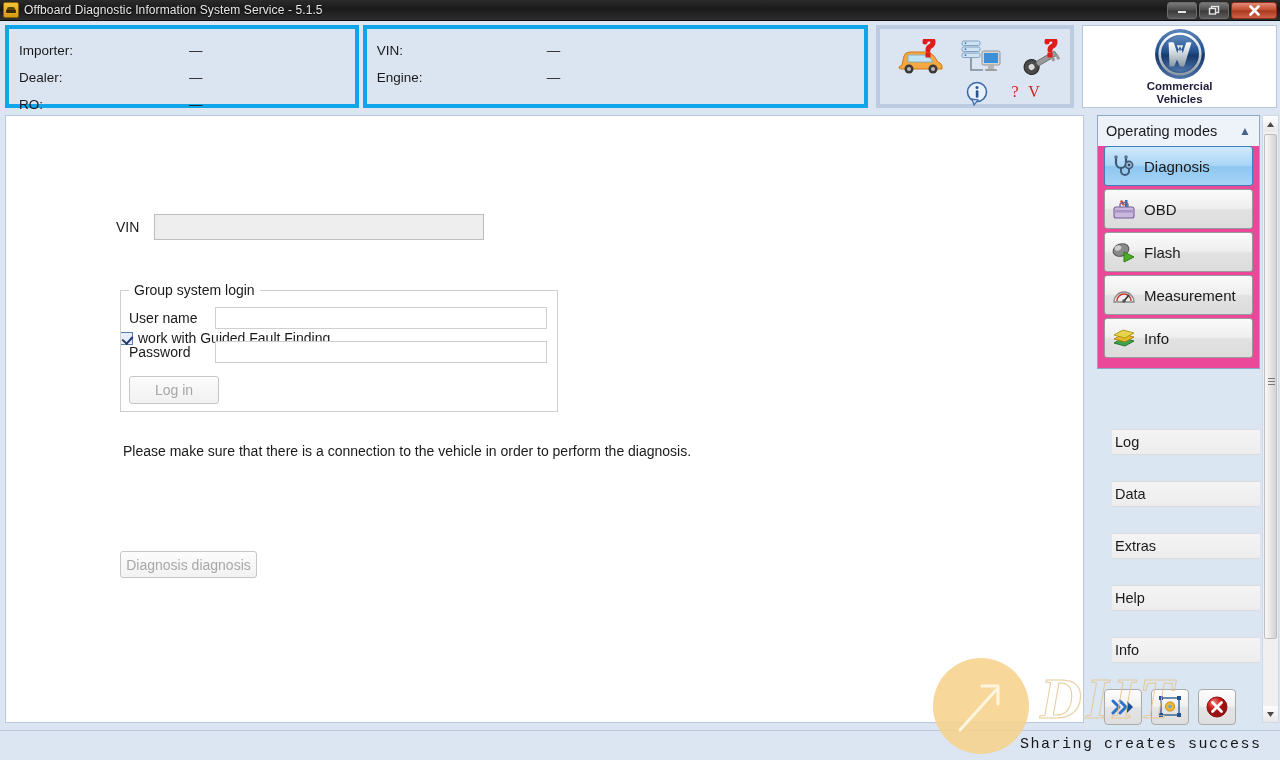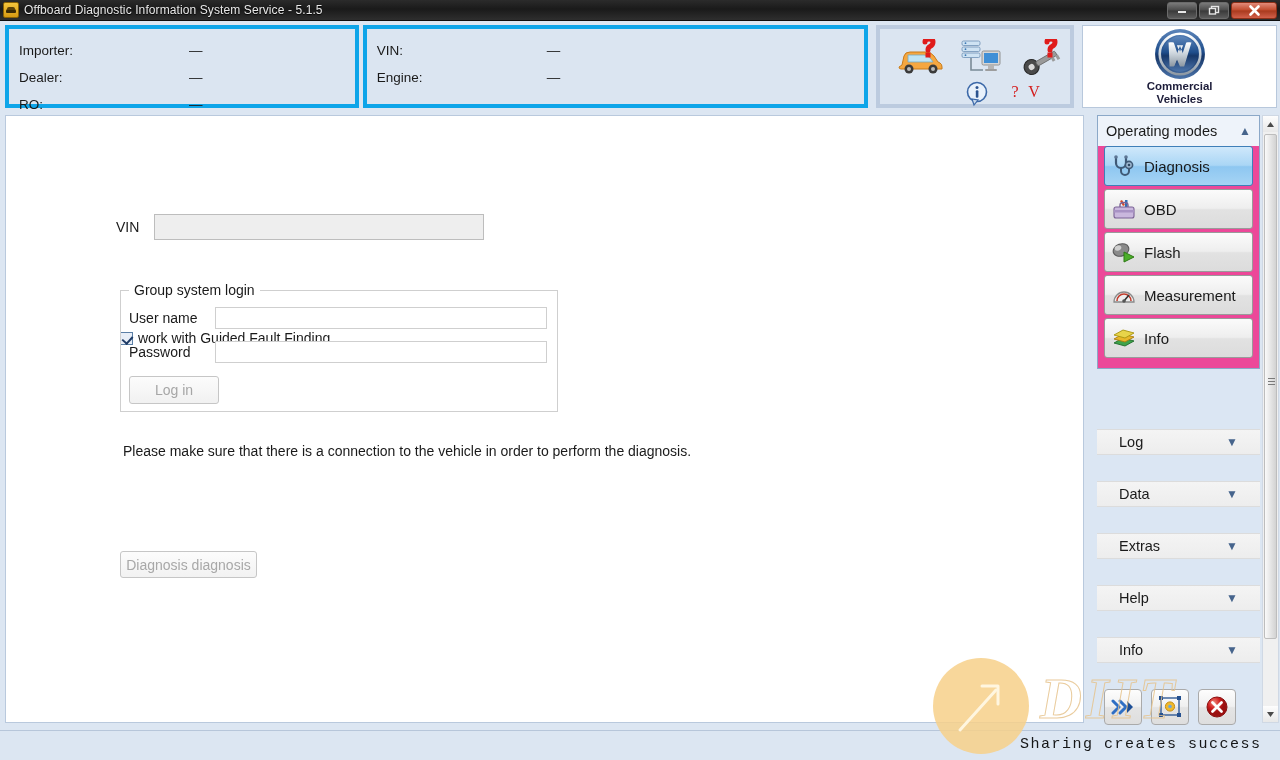--- a/index.html
+++ b/index.html
@@ -162,24 +162,24 @@
     font-size: 15px; color: #1a1a1a;
   }
   .mode-btn.selected {
     background: linear-gradient(to bottom, #cfe8fb 0%, #aad6f5 48%, #8ec7f1 52%, #a6d4f4 100%);
     border-color: #3f7fb8;
     align-items: center;
   }
   .mode-icon { width: 24px; height: 22px; flex: 0 0 auto; position: relative; }
 
   .sect {
-    position: absolute; left: 7px; width: 163px; height: 26px;
+    position: absolute; left: 22px; width: 163px; height: 26px;
     background: linear-gradient(to bottom, #f4f4f4, #ededed);
     border-top: 1px solid #dcdcdc; border-bottom: 1px solid #dcdcdc;
-    display: flex; align-items: center; padding: 0 22px;
+    display: flex; align-items: center; padding: 0 3px;
     font-size: 14.5px; color: #1a1a1a;
   }
   .sect .chev { margin-left: auto; color: #46648c; font-size: 12px; }
 
   
   #actionbar {
     position: absolute; left: 1090px; top: 683px; width: 170px; height: 47px;
     background: #dbe6f3; display: flex; align-items: center; gap: 9px; padding-left: 14px;
   }
   .act-btn {

